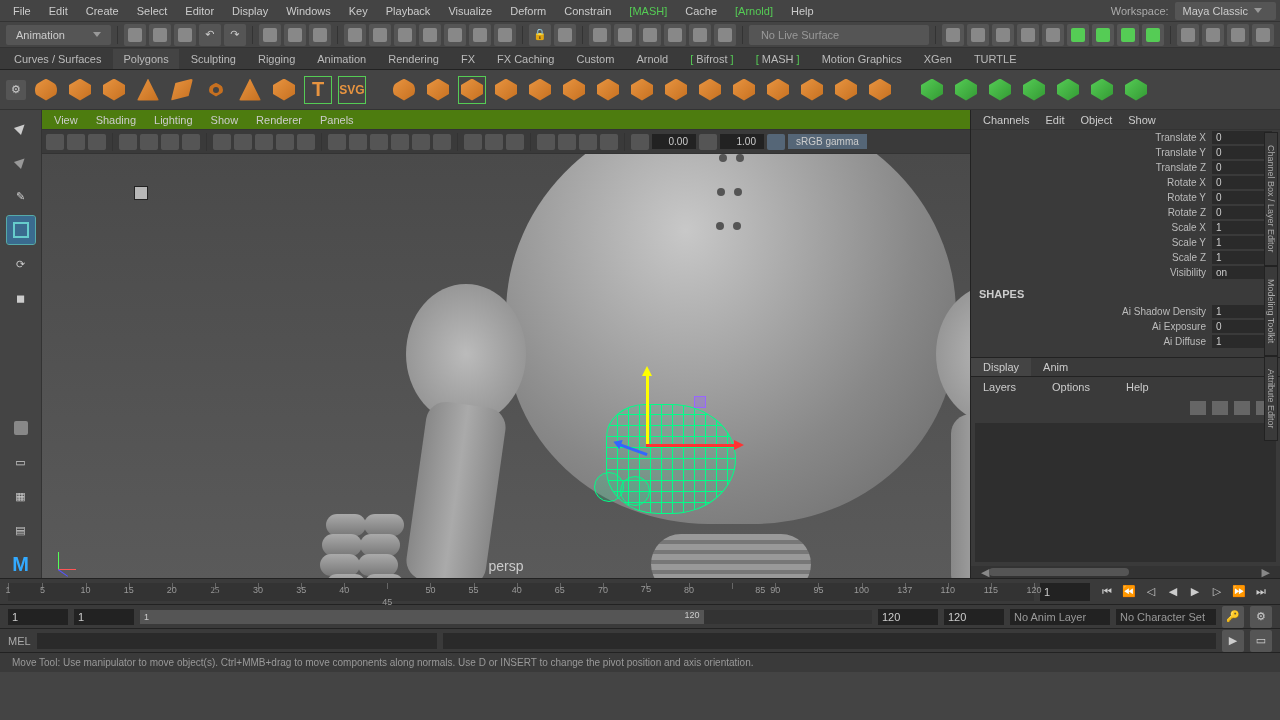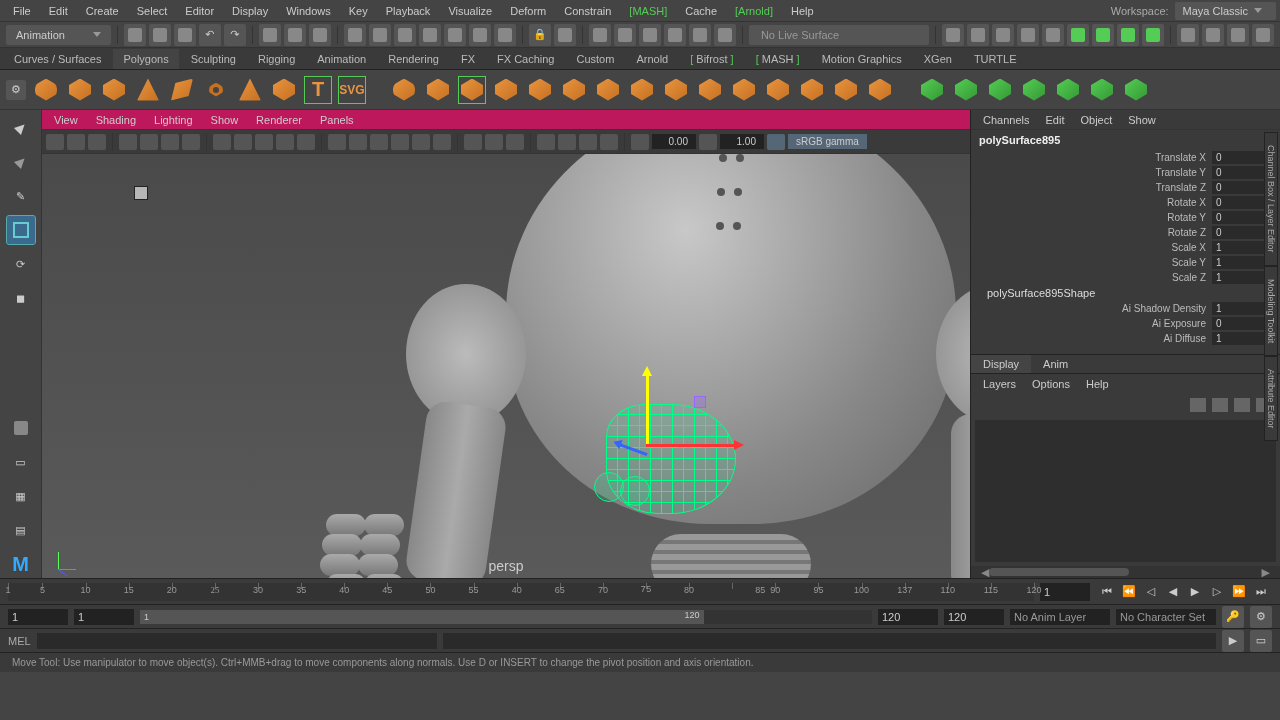--- a/index.html
+++ b/index.html
@@ -33,21 +33,21 @@
 .txt-icon { color:#e89440; font-size:20px; font-weight:bold; }
 
 .mainrow { display:flex; height:468px; }
 .lefttools { width:42px; background:#444; display:flex; flex-direction:column; align-items:center; padding-top:4px; gap:6px; border-right:1px solid #333; }
 .tool { width:28px; height:28px; display:flex; align-items:center; justify-content:center; cursor:pointer; border-radius:2px; }
 .tool.active { background:#3a6b8f; outline:1px solid #5aa; }
 .arrow-icon { width:0; height:0; border-left:10px solid #ccc; border-top:5px solid transparent; border-bottom:5px solid transparent; transform:rotate(-45deg); }
 .movetool { border:2px solid #6cc; width:16px; height:16px; }
 
 .vp-container { flex:1; display:flex; flex-direction:column; background:#333; }
-.vp-menubar { height:20px; background:#be185d; display:flex; align-items:center; padding:0 4px; gap:2px; border-bottom:1px solid #333; }
+.vp-menubar { height:20px; background:#4d7c0f; display:flex; align-items:center; padding:0 4px; gap:2px; border-bottom:1px solid #333; }
 .vp-menubar .vpmenu { padding:2px 8px; cursor:pointer; }
 .vp-iconrow { height:24px; background:#3a3a3a; display:flex; align-items:center; padding:0 4px; gap:3px; border-bottom:1px solid #333; }
 .vp-iconrow .vpic { width:18px; height:16px; background:#555; border-radius:2px; cursor:pointer; }
 .vp-iconrow .numfield { background:#222; padding:2px 8px; color:#ccc; width:44px; text-align:right; font-size:10px; }
 .vp-iconrow .gamma { background:#556677; padding:2px 8px; color:#ccc; font-size:10px; }
 
 .viewport { flex:1; background:linear-gradient(#4a4a4a,#5a5a5a); position:relative; overflow:hidden; }
 .robot { position:absolute; left:50%; top:0; transform:translateX(-48%); }
 .torso { width:450px; height:420px; background:radial-gradient(ellipse at 40% 30%, #c8c8c8,#888 60%,#666); border-radius:50% 50% 45% 45%; position:absolute; top:-50px; left:0; }
 .rivet { width:8px; height:8px; background:#555; border-radius:50%; position:absolute; }
@@ -82,21 +82,21 @@
 .rp-menubar .rpm { padding:2px 8px; cursor:pointer; }
 .rp-title { padding:4px 8px; font-weight:bold; color:#eee; }
 .attr-row { display:flex; align-items:center; padding:1px 8px; }
 .attr-label { flex:1; text-align:right; padding-right:6px; color:#bbb; font-size:10px; }
 .attr-val { width:60px; background:#2a2a2a; padding:1px 4px; color:#ccc; font-size:10px; }
 .shapes-hdr { padding:4px 8px; font-weight:bold; color:#ccc; margin-top:4px; }
 .shape-name { padding:2px 16px; color:#ddd; }
 .rp-tabs { display:flex; border-top:1px solid #222; border-bottom:1px solid #222; margin-top:8px; }
 .rp-tab { padding:3px 12px; cursor:pointer; }
 .rp-tab.active { background:#444; }
-.rp-menurow2 { display:flex; padding:2px 4px; gap:0;align-items:flex-end; }
+.rp-menurow2 { display:flex; padding:2px 4px; gap:20px;align-items:flex-end; }
 .rp-menurow2 span { padding:2px 8px; cursor:pointer; }
 .rp-iconrow { display:flex; justify-content:flex-end; padding:4px 8px; gap:6px; }
 .rp-iconrow .ric { width:16px; height:14px; background:#666; cursor:pointer; }
 .rp-empty { flex:1; background:#2e2e2e; margin:4px; }
 .rp-scroll { height:12px; background:#333; display:flex; align-items:center; padding:0 10px; }
 .rp-scroll .thumb { width:140px; height:8px; background:#555; border-radius:4px; }
 .sidetabs { position:absolute; right:0; top:132px; width:16px; }
 .sidetab { writing-mode:vertical-rl; padding:12px 1px; background:#3a3a3a; border:1px solid #222; font-size:9px; color:#aaa; cursor:pointer; }
 
 .timeslider { height:26px; background:#3a3a3a; border-top:1px solid #222; display:flex; align-items:center; padding:0 8px; position:relative; }
@@ -506,21 +506,20 @@
     </div>
   </div>
 
   <div class="rightpanel">
     <div class="rp-menubar" id="cbmenus">
         <span class="rpm">Channels</span>
         <span class="rpm">Edit</span>
         <span class="rpm">Object</span>
         <span class="rpm">Show</span>
       </div>
-    <div class="rp-title">polySurface895</div>
     <div id="cbattrs">
         <div class="attr-row">
           <div class="attr-label">Translate X</div>
           <div class="attr-val">0</div>
         </div>
         <div class="attr-row">
           <div class="attr-label">Translate Y</div>
           <div class="attr-val">0</div>
         </div>
         <div class="attr-row">
@@ -544,22 +543,26 @@
           <div class="attr-val">1</div>
         </div>
         <div class="attr-row">
           <div class="attr-label">Scale Y</div>
           <div class="attr-val">1</div>
         </div>
         <div class="attr-row">
           <div class="attr-label">Scale Z</div>
           <div class="attr-val">1</div>
         </div>
-      </div>
-    <div class="shape-name">polySurface895Shape</div>
+        <div class="attr-row">
+          <div class="attr-label">Visibility</div>
+          <div class="attr-val">on</div>
+        </div>
+      </div>
+    <div class="shapes-hdr">SHAPES</div>
     <div id="cbshapeattrs">
         <div class="attr-row">
           <div class="attr-label">Ai Shadow Density</div>
           <div class="attr-val">1</div>
         </div>
         <div class="attr-row">
           <div class="attr-label">Ai Exposure</div>
           <div class="attr-val">0</div>
         </div>
         <div class="attr-row">
@@ -611,21 +614,21 @@
       <div class="ticklabel" style="left: 15.9664%;">20</div>
       <div class="tick" style="left: 20.1681%;"></div>
       <div class="ticklabel" style="left: 20.1681%; font-family: Liberation Serif, serif;">25</div>
       <div class="tick" style="left: 24.3697%;"></div>
       <div class="ticklabel" style="left: 24.3697%;">30</div>
       <div class="tick" style="left: 28.5714%;"></div>
       <div class="ticklabel" style="left: 28.5714%;">35</div>
       <div class="tick" style="left: 32.7731%;"></div>
       <div class="ticklabel" style="left: 32.7731%;">40</div>
       <div class="tick" style="left: 36.9748%;"></div>
-      <div class="ticklabel" style="left: 36.9748%;">45</div>
+      <div class="ticklabel" style="left: 36.9748%; margin-top: 12px;">45</div>
       <div class="tick" style="left: 41.1765%;"></div>
       <div class="ticklabel" style="left: 41.1765%;">50</div>
       <div class="tick" style="left: 45.3782%;"></div>
       <div class="ticklabel" style="left: 45.3782%;">55</div>
       <div class="tick" style="left: 49.5798%;"></div>
       <div class="ticklabel" style="left: 49.5798%;">40</div>
       <div class="tick" style="left: 53.7815%;"></div>
       <div class="ticklabel" style="left: 53.7815%;">65</div>
       <div class="tick" style="left: 57.9832%;"></div>
       <div class="ticklabel" style="left: 57.9832%;">70</div>

